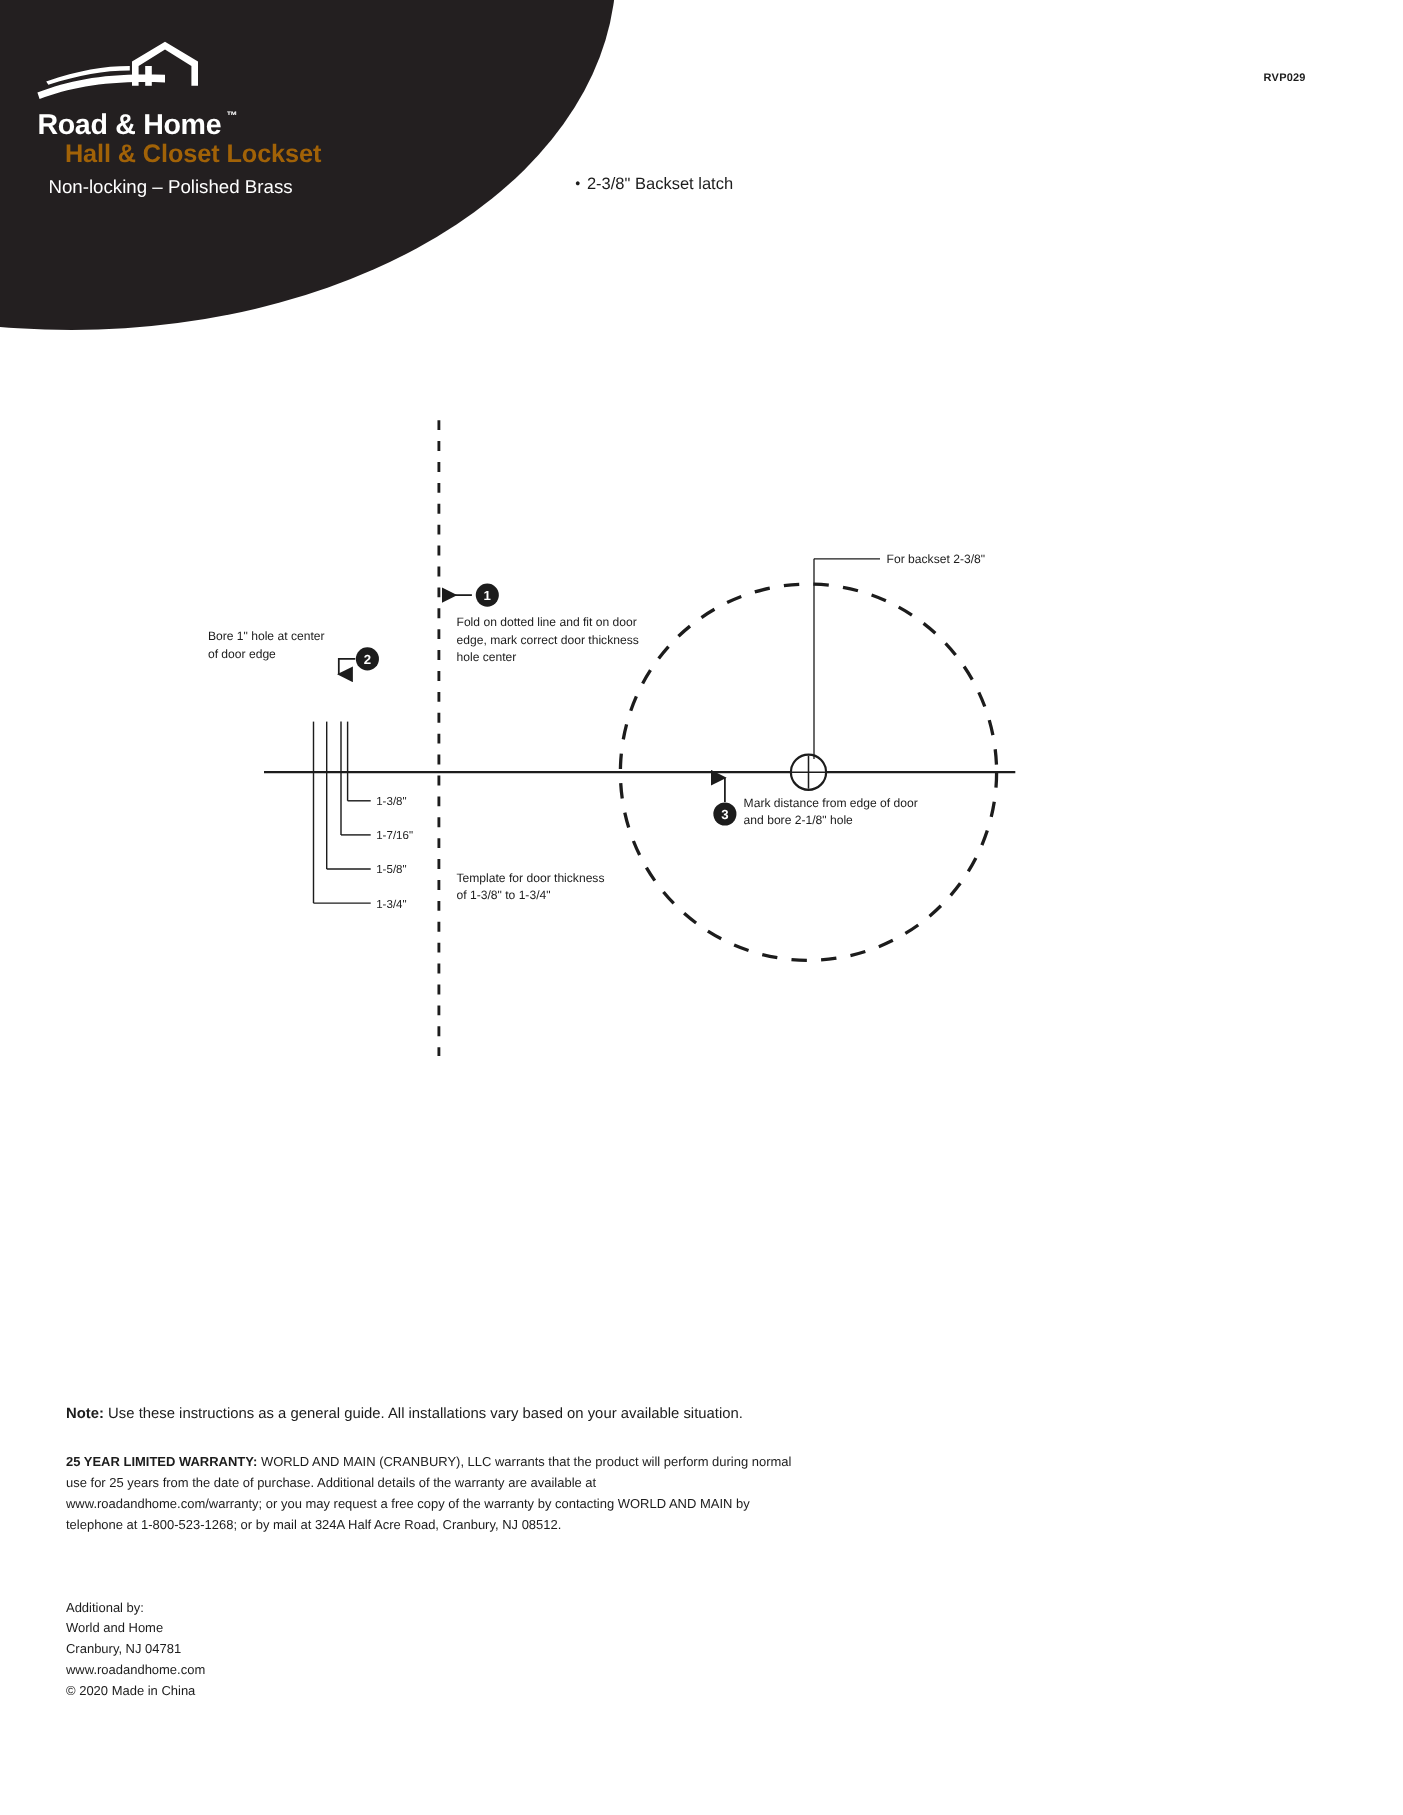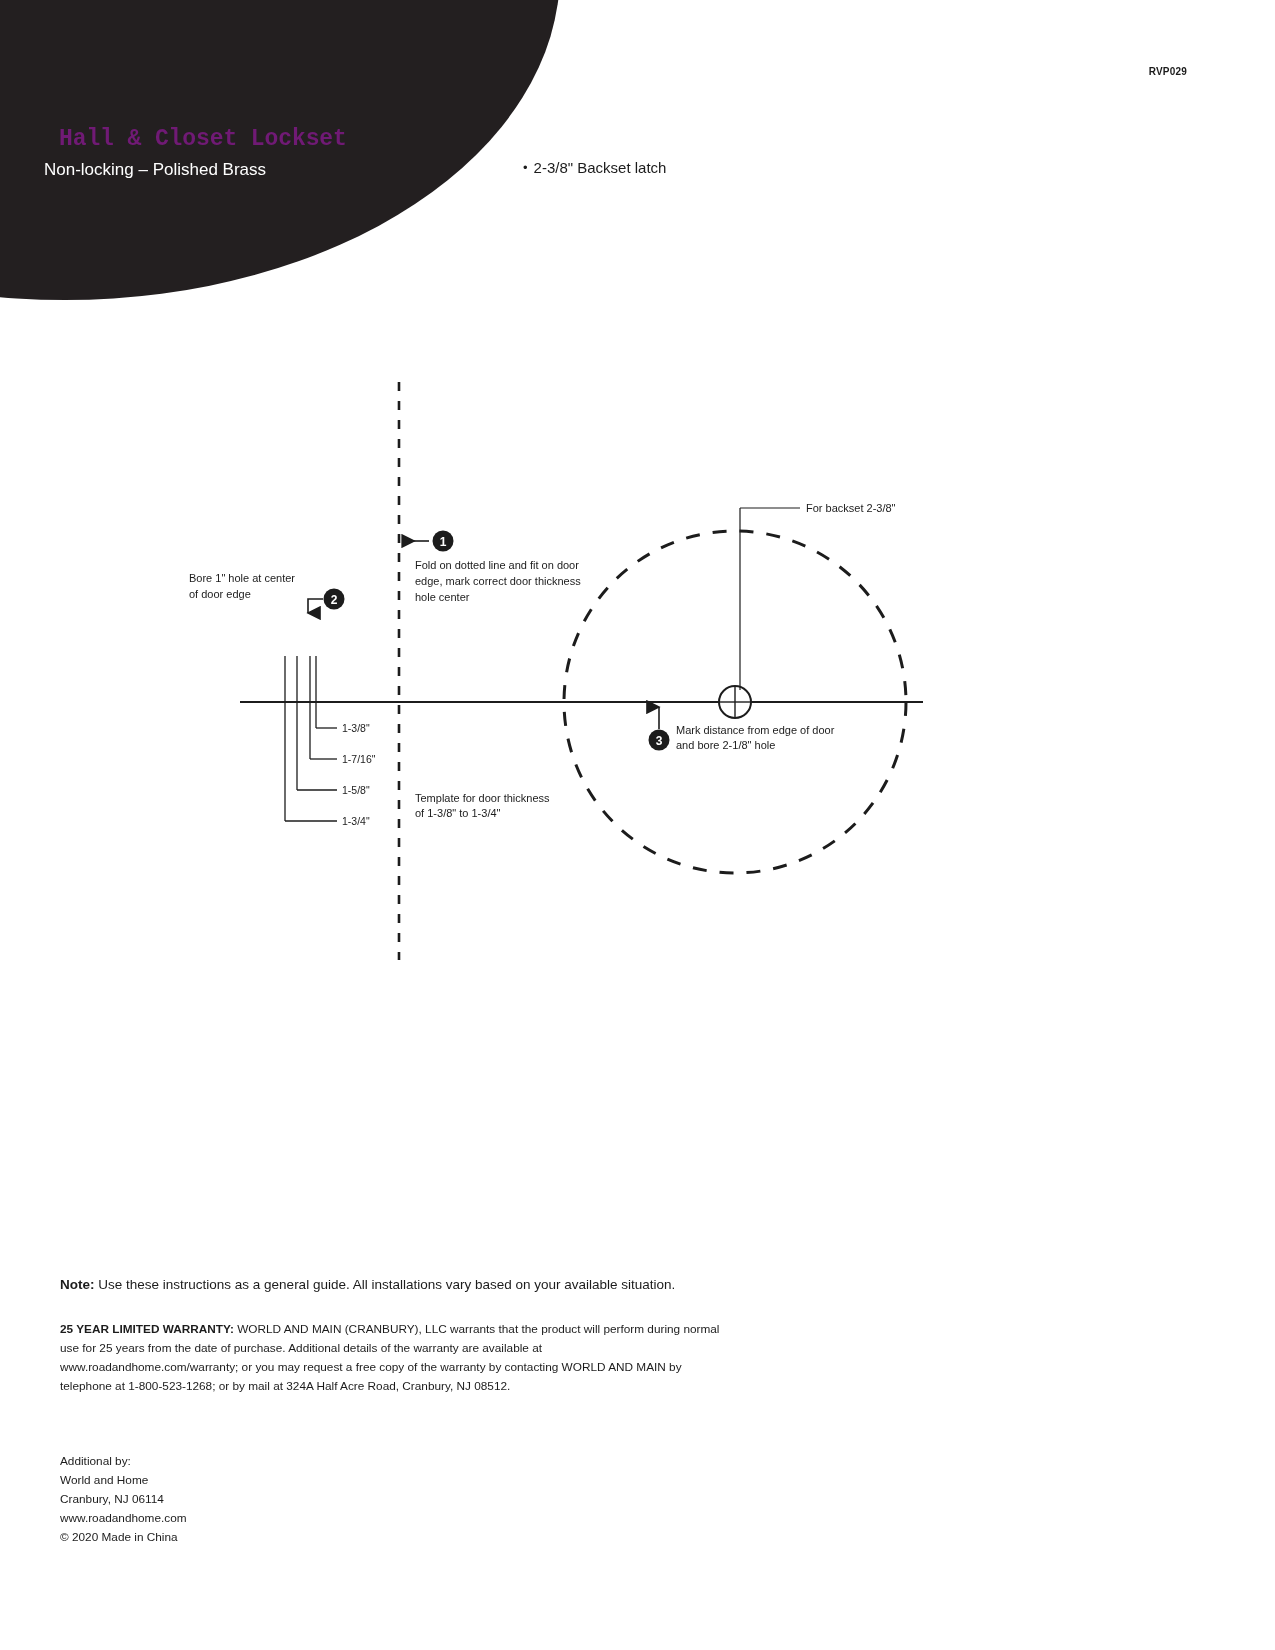--- a/index.html
+++ b/index.html
@@ -70,26 +70,25 @@
     top: 66px;
     color: #ffffff;
     font-size: 10px;
     font-weight: bold;
   }
 
   #product-title {
     position: absolute;
     left: 59px;
     top: 126px;
-    color: #701a75;
+    color: #a16207;
     font-size: 23px;
     font-weight: bold;
     letter-spacing: -0.1px;
     white-space: nowrap;
-    font-family: Liberation Mono, monospace;
   }
   #product-subtitle {
     position: absolute;
     left: 44px;
     top: 160px;
     color: #ffffff;
     font-size: 17px;
     font-weight: normal;
     white-space: nowrap;
     text-align: right;
@@ -184,20 +183,34 @@
   #distributor-block div { white-space: nowrap; }
 </style>
 </head>
 <body>
 
 <div id="header-band">
   <div id="header-blob"></div>
 </div>
 
 <div id="header-content">
+  <div id="logo-block">
+    <svg id="logo-mark" width="170" height="60" viewBox="0 0 170 60">
+
+      <path d="M88 44 L88 22 L118 4 L148 22 L148 44 L142 44 L142 26 L118 11 L94 26 L94 44 Z" fill="#ffffff"></path>
+
+      <rect x="100" y="26" width="6" height="18" fill="#ffffff"></rect>
+
+      <path d="M2 50 C 34 38, 66 32, 118 34 L 118 41 C 66 39, 34 45, 4 56 Z" fill="#ffffff"></path>
+
+      <path d="M10 40 C 40 30, 62 26, 86 26 L 86 30 C 62 30, 40 34, 12 43 Z" fill="#ffffff"></path>
+    </svg>
+    <div id="logo-word">Road &amp; Home</div>
+    <div id="logo-tm">™</div>
+  </div>
 
   <div id="product-title">Hall &amp; Closet Lockset</div>
   <div id="product-subtitle">Non-locking – Polished Brass</div>
 </div>
 
 <div id="sku-code">RVP029</div>
 
 <div id="feature-bullet">
   <span class="dot">•</span><span>2-3/8" Backset latch</span>
 </div>
@@ -277,16 +290,16 @@
 </div>
 
 <div id="warranty-block">
   <span class="lead">25 YEAR LIMITED WARRANTY:</span>
   <span>WORLD AND MAIN (CRANBURY), LLC warrants that the product will perform during normal use for 25 years from the date of purchase. Additional details of the warranty are available at www.roadandhome.com/warranty; or you may request a free copy of the warranty by contacting WORLD AND MAIN by telephone at 1-800-523-1268; or by mail at 324A Half Acre Road, Cranbury, NJ 08512.</span>
 </div>
 
 <div id="distributor-block">
   <div>Additional by:</div>
   <div>World and Home</div>
-  <div>Cranbury, NJ 06114</div>
+  <div>Cranbury, NJ 04781</div>
   <div>www.roadandhome.com</div>
   <div>© 2020 Made in China</div>
 </div>
 
 </body></html>

